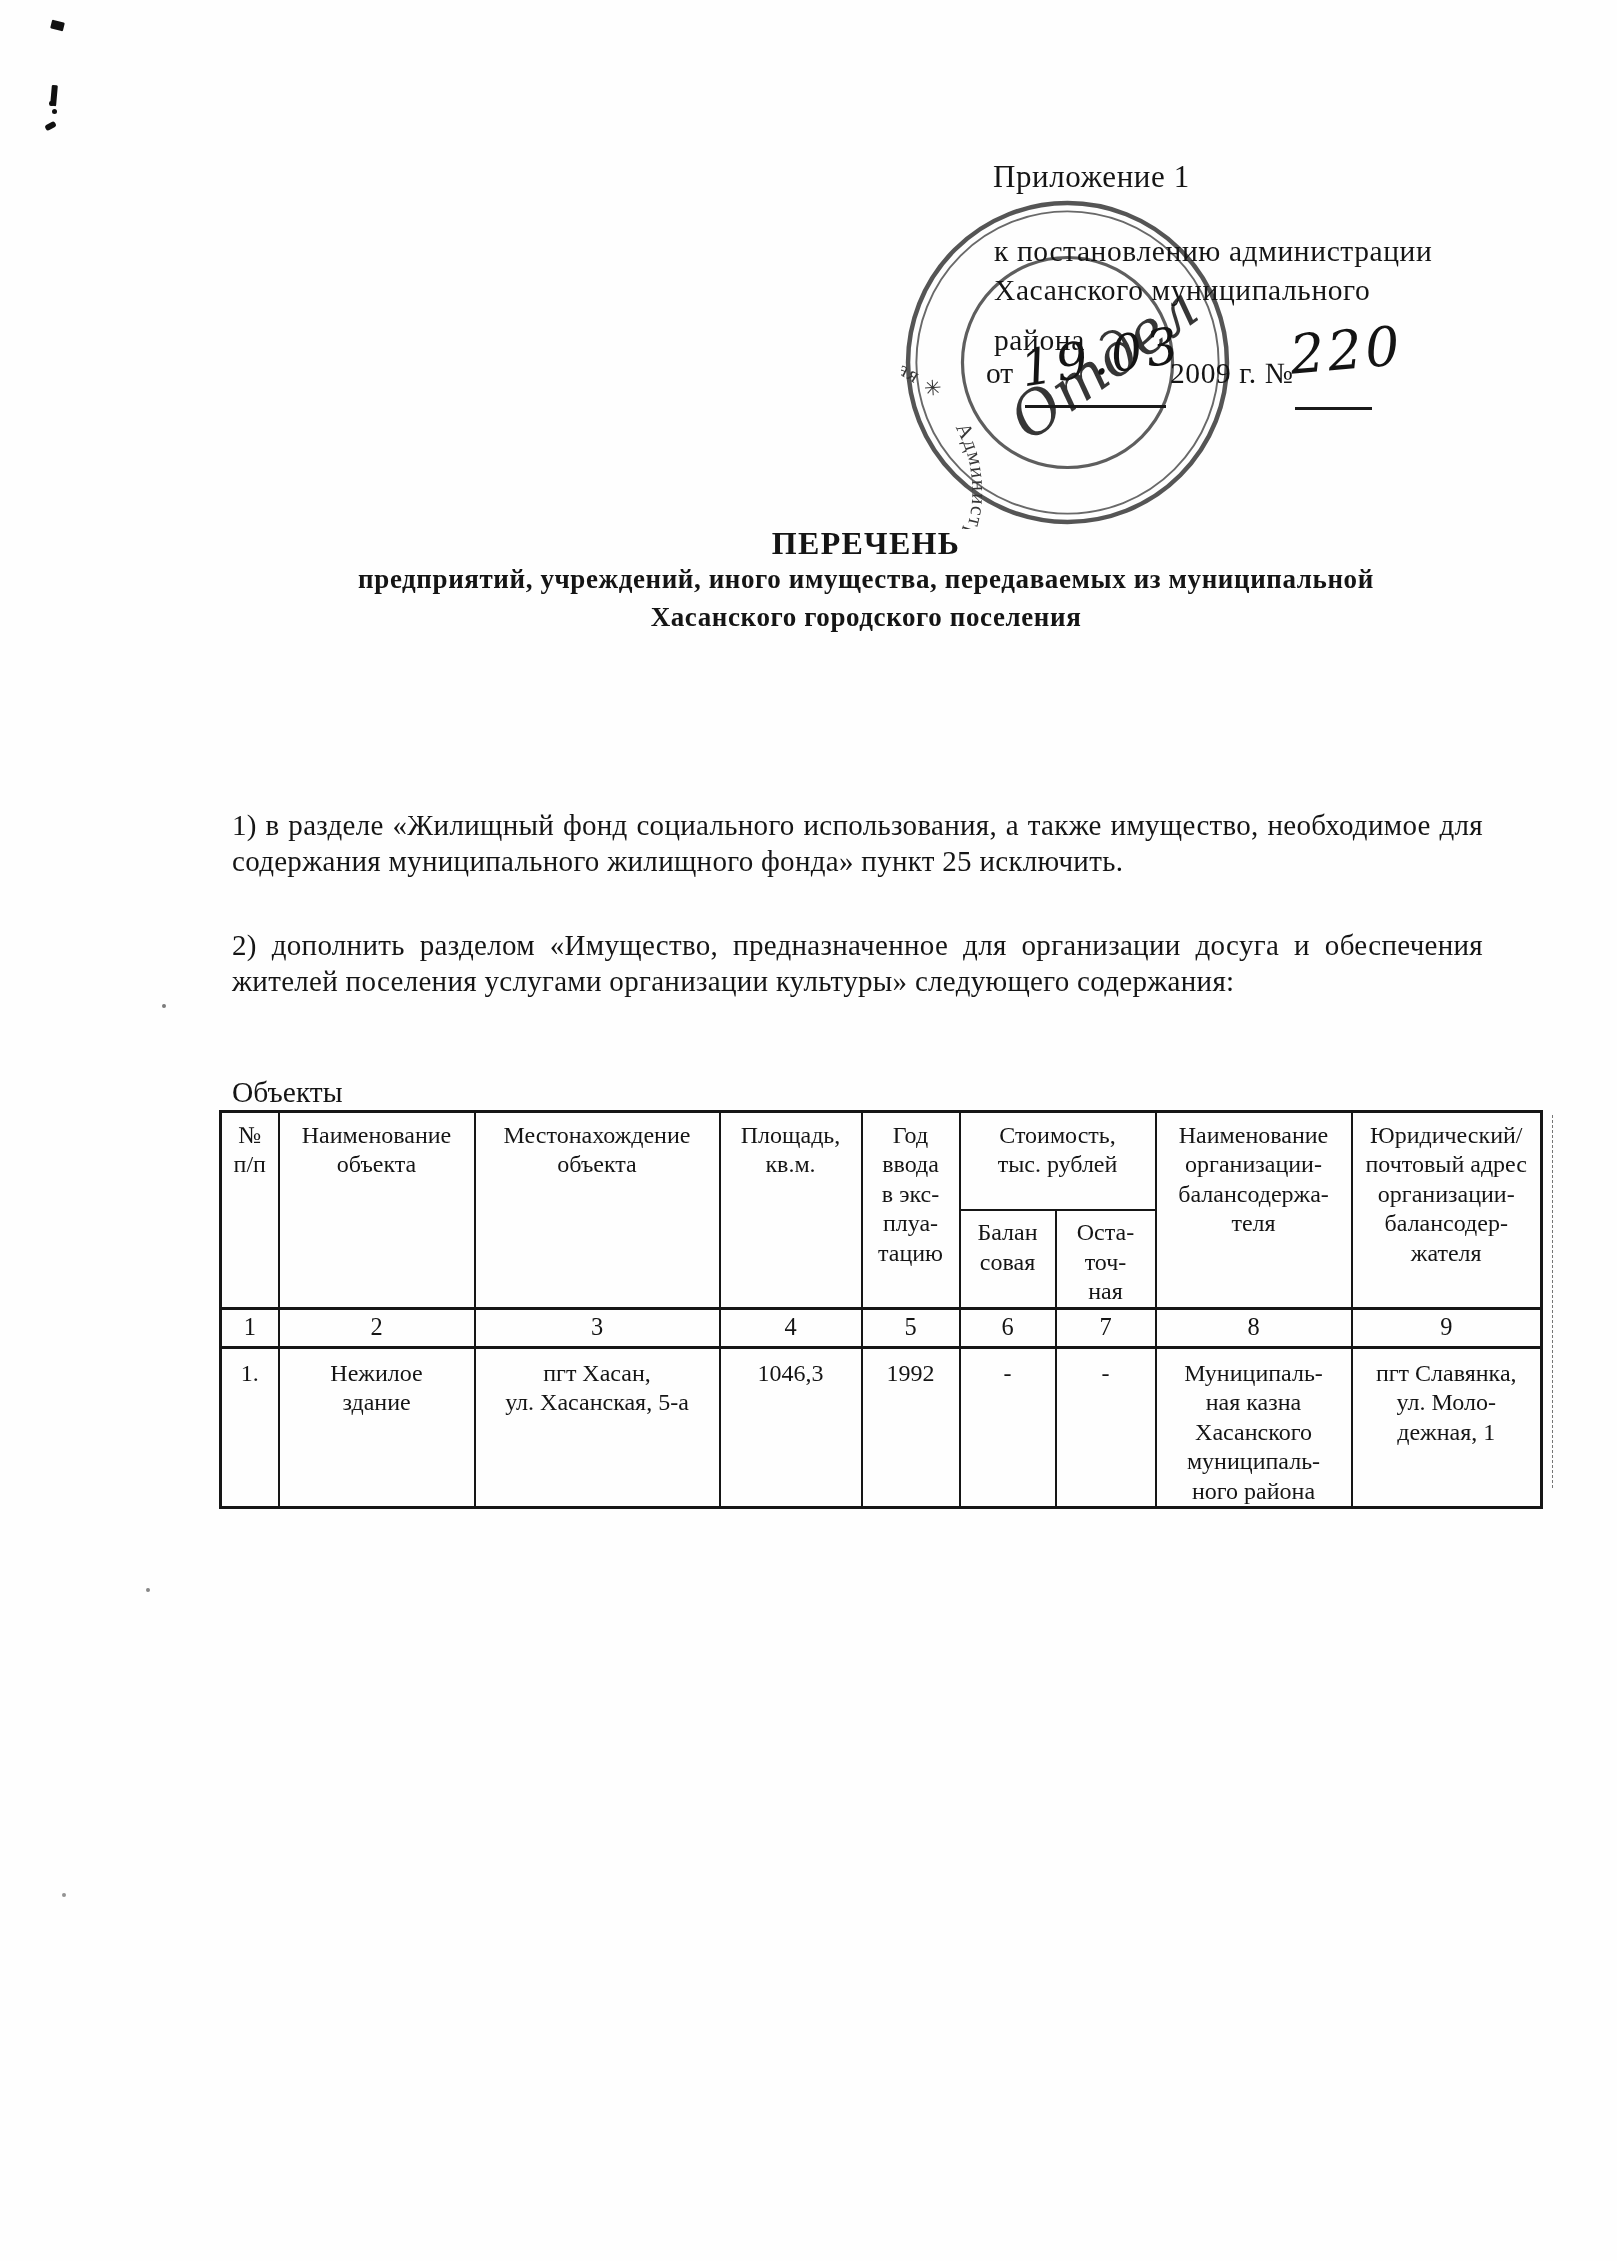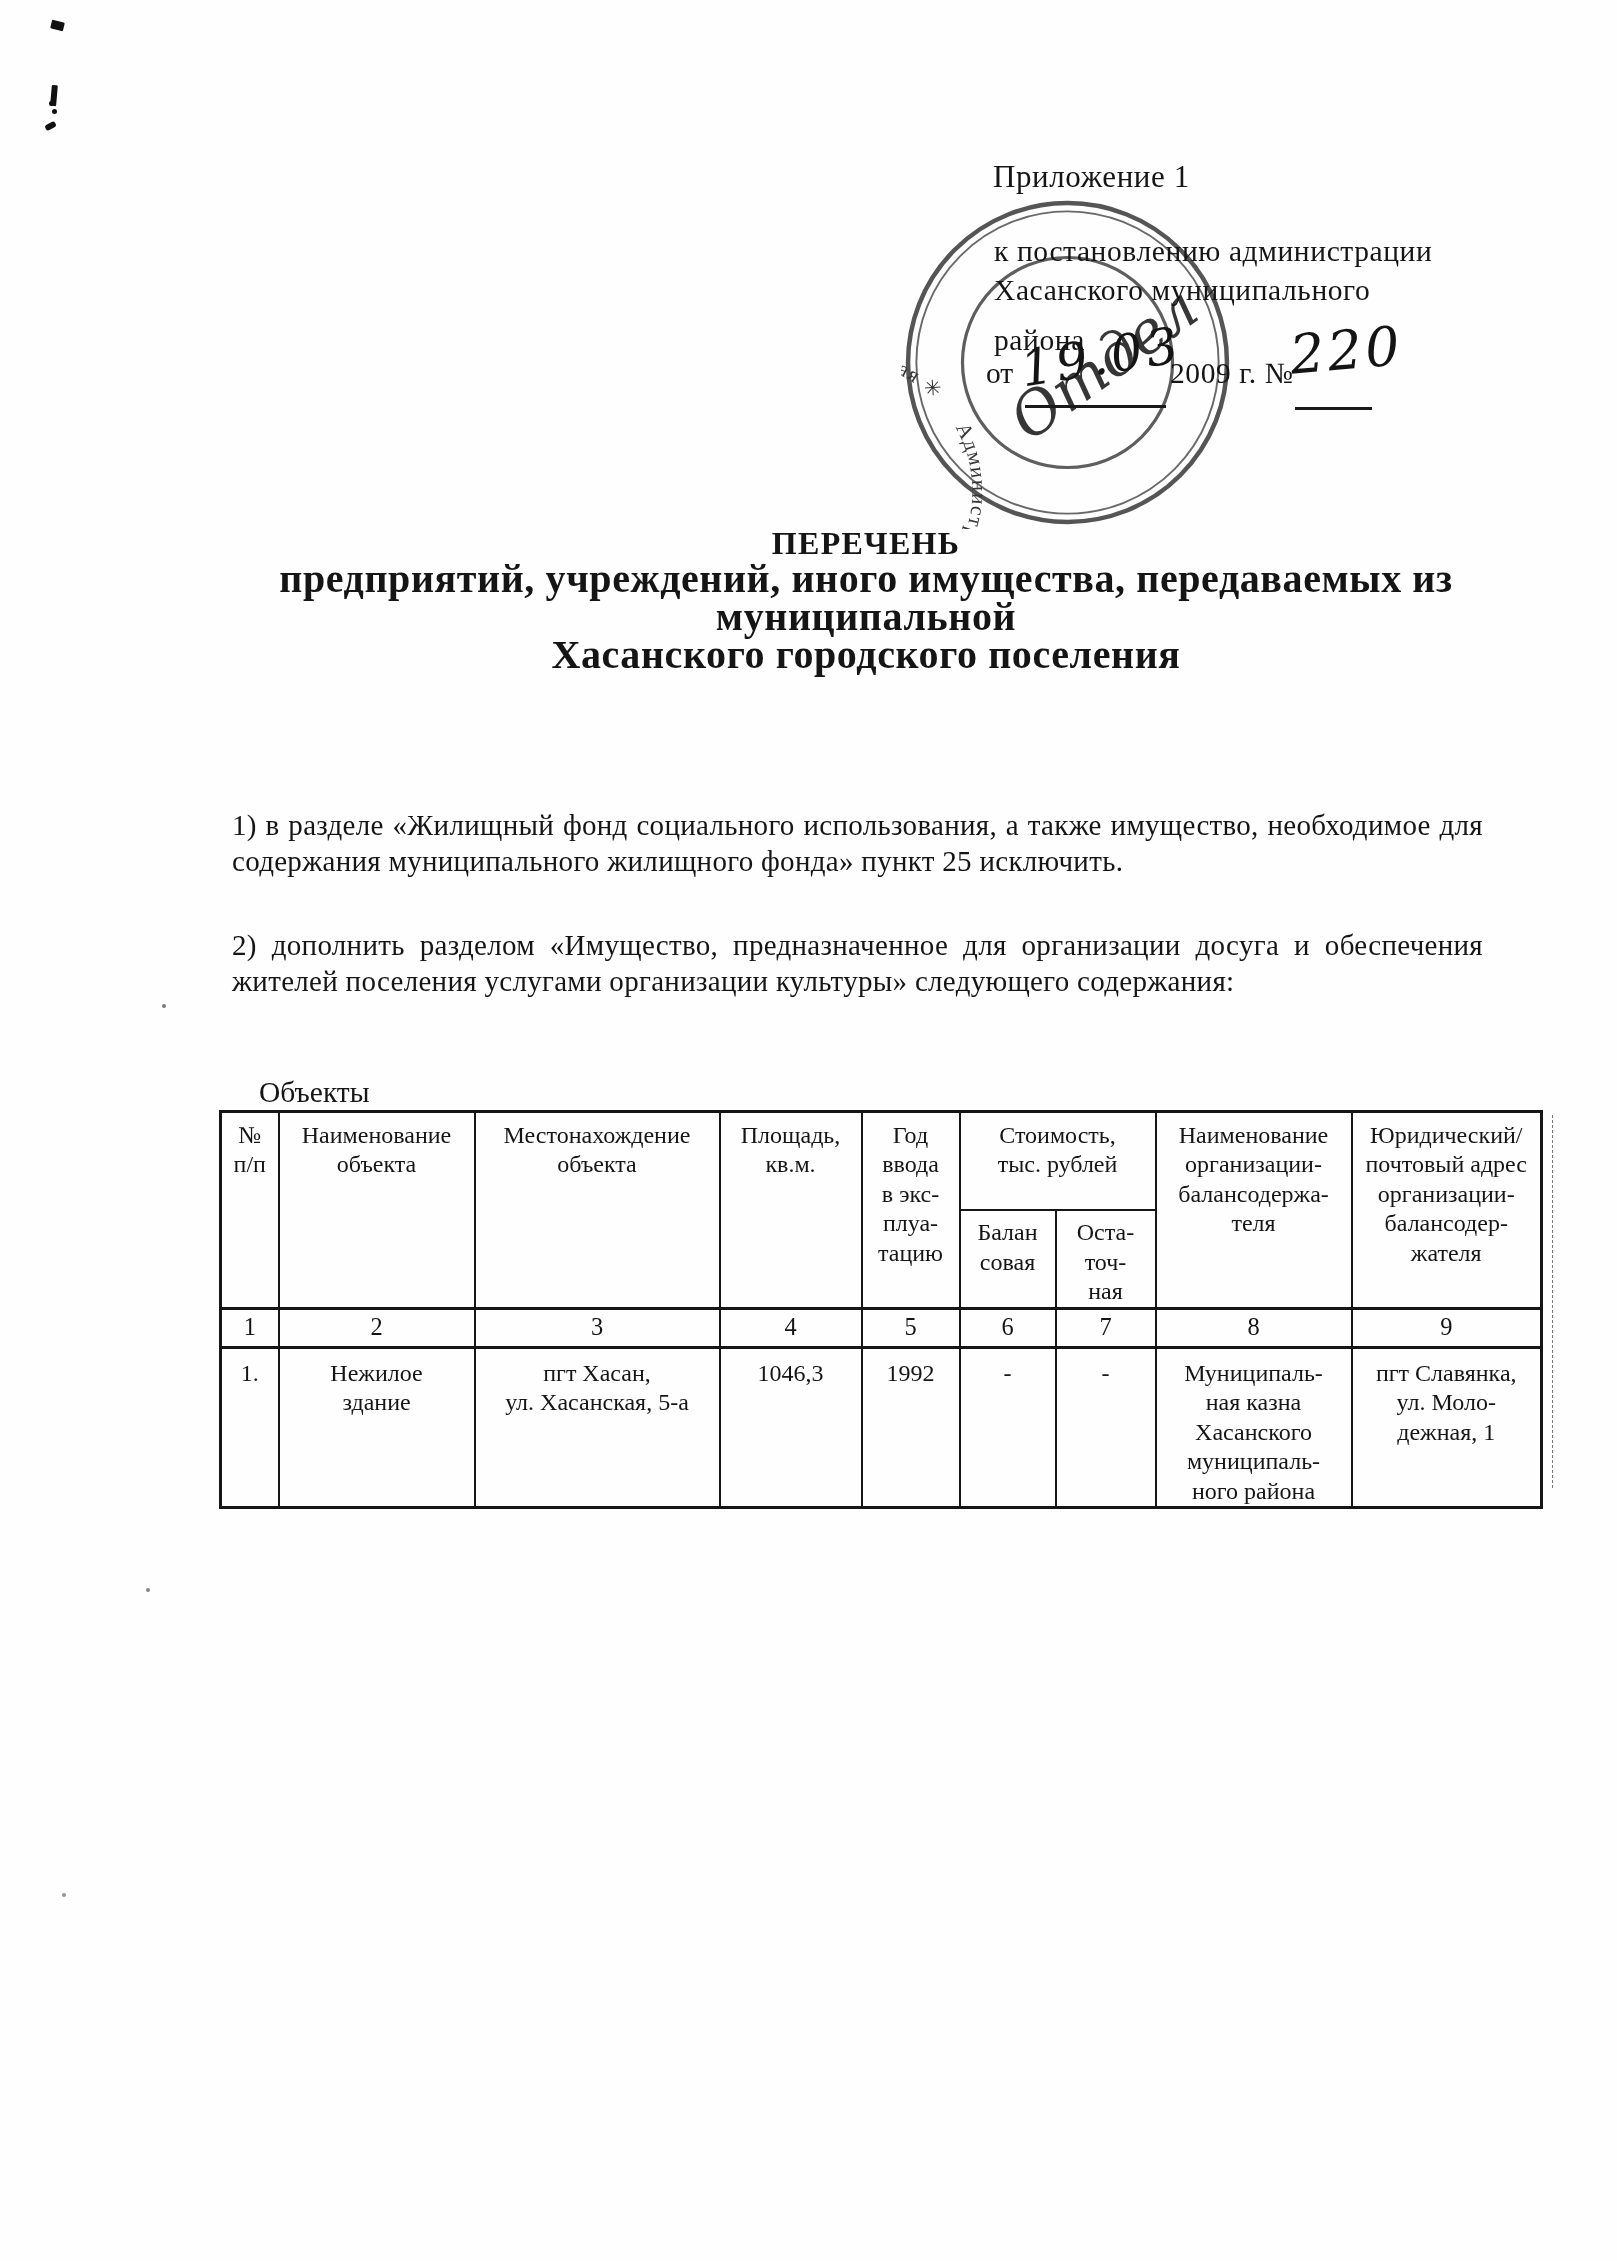--- a/index.html
+++ b/index.html
@@ -36,29 +36,29 @@
   
   .stamp { left:901px; top:196px; width:333px; height:333px; opacity:.88; }
   .stamp circle { fill:none; stroke:#1c1c1c; }
   .stamp .ringtext { font-family:"Liberation Serif", serif; font-size:33px; letter-spacing:2px; fill:#1b1b1b; }
   .stamp .centerword { font-family:"DejaVu Serif", serif; font-style:italic; font-size:92px; fill:#1b1b1b; }
 
   
   .heading { left:276px; top:525px; width:1180px; text-align:center;
              font-size:32px; font-weight:bold; letter-spacing:1.3px; }
   .subtitle { left:276px; top:560px; width:1180px; text-align:center;
-              font-size:40px; font-weight:bold; line-height:38px; letter-spacing:0.6px; }
+              font-size:27px; font-weight:bold; line-height:38px; letter-spacing:0.6px; }
 
   
   .para { left:232px; width:1251px; font-size:29px; line-height:36px;
           text-align:justify; letter-spacing:0.3px; }
   .para1 { top:807px; }
   .para2 { top:927px; }
 
-  .objects-label { left:232px; top:1076px; font-size:29.5px;margin-left:27px; }
+  .objects-label { left:232px; top:1076px; font-size:29.5px; }
 
   
   table.objects { position:absolute; left:219px; top:1110px; width:1322px;
                   border-collapse:collapse; table-layout:fixed;
                   font-size:24px; line-height:29.5px; }
   table.objects th, table.objects td {
     border:2.6px solid #161616;
     font-weight:normal;
     text-align:center;
     vertical-align:top;

